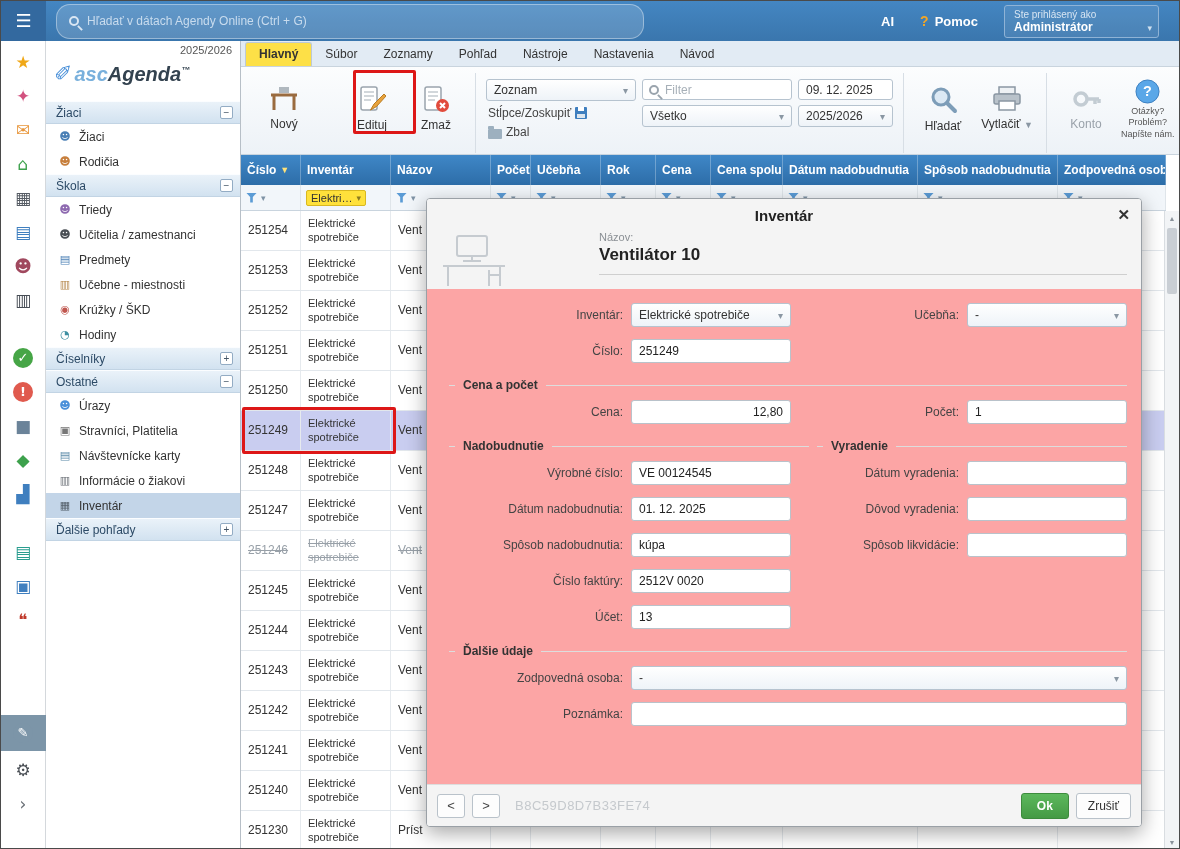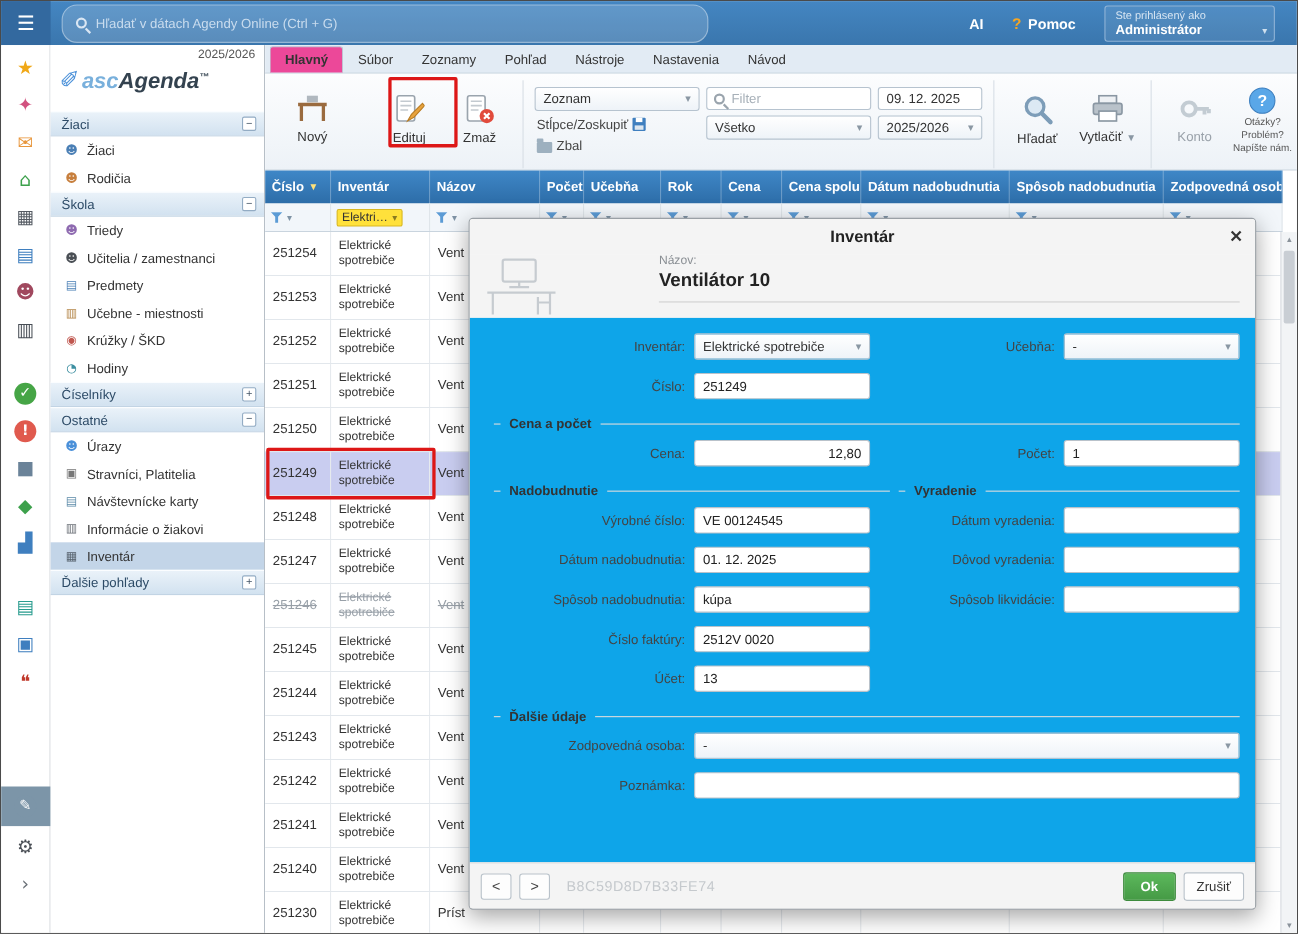--- a/index.html
+++ b/index.html
@@ -45,21 +45,21 @@
   .nav-sec{height:23px;display:flex;align-items:center;padding:0 7px 0 10px;background:linear-gradient(#eaf2f9,#d2e2f0);border-top:1px solid #fbfdff;border-bottom:1px solid #c2d4e4;font-size:12px;color:#2c4a66;cursor:pointer}
   .nav-toggle{margin-left:auto;width:13px;height:13px;border:1px solid #93acc4;background:#fff;font-size:10px;line-height:11px;text-align:center;color:#456;border-radius:2px}
   .nav-item{height:25px;display:flex;align-items:center;gap:7px;padding-left:12px;font-size:12px;color:#333;cursor:pointer}
   .nav-item.selected{background:#c3d5e8}
   .nav-ico{width:14px;text-align:center;font-size:11px;line-height:1;font-family:"DejaVu Sans",sans-serif}
 
   
   .main{flex:1;position:relative;display:flex;flex-direction:column;background:#fff;overflow:hidden}
   .tabs{height:26px;background:#e2ebf4;display:flex;align-items:flex-end;padding-left:4px;border-bottom:1px solid #c9d4de;flex:none}
   .tab{padding:4px 13px 5px;font-size:12px;color:#333;cursor:pointer}
-  .tab.active{background:#ec4899;border:1px solid #bcc9d6;border-bottom:none;border-radius:3px 3px 0 0;font-weight:bold}
+  .tab.active{background:#fde047;border:1px solid #bcc9d6;border-bottom:none;border-radius:3px 3px 0 0;font-weight:bold}
 
   
   .toolbar{height:88px;flex:none;background:linear-gradient(#fcfdfe,#edf2f7);border-bottom:1px solid #c9d4de;display:flex;align-items:flex-start;padding:4px 4px 0 14px;gap:6px}
   .tbtn{width:58px;height:66px;margin-top:4px;display:flex;flex-direction:column;align-items:center;justify-content:center;gap:5px;border-radius:3px;cursor:pointer;flex:none}
   .tbtn.sp{margin-left:24px}
   .tlbl{font-size:12px;color:#333;white-space:nowrap}
   .tlbl.gray{color:#9aa2aa}
   .parr{color:#8a97a3;font-size:9px}
   .tsep{width:1px;height:80px;background:#d7dee5;margin:2px 4px 0;flex:none}
   .tgroup{display:flex;flex-direction:column;gap:5px;padding-top:8px;flex:none}
@@ -110,21 +110,21 @@
 
   
   .modal{position:absolute;left:425px;top:197px;width:716px;height:629px;background:#fff;border:1px solid #9aa0a6;border-radius:4px;box-shadow:0 6px 20px rgba(0,0,0,.35);display:flex;flex-direction:column;z-index:100;overflow:hidden}
   .m-title{height:32px;background:#f4f4f4;display:flex;align-items:center;justify-content:center;position:relative;font-weight:bold;font-size:15px;color:#222;flex:none}
   .m-close{position:absolute;right:11px;top:7px;font-size:15px;font-weight:bold;color:#333;cursor:pointer}
   .m-name{display:flex;align-items:flex-start;background:#f4f4f4;padding:0 14px;flex:none}
   .m-ico{flex:none;margin-top:2px}
   .m-name-col{flex:1;margin-left:92px;border-bottom:1px solid #cfcfcf;padding-bottom:9px}
   .m-name-lbl{font-size:11px;color:#8a8f94}
   .m-name-val{font-size:17px;font-weight:bold;color:#222;margin-top:2px}
-  .m-body{flex:1;padding:8px 14px 0;display:flex;flex-direction:column;background:#0ea5e9}
+  .m-body{flex:1;padding:8px 14px 0;display:flex;flex-direction:column;background:#fca5a5}
   .frow{display:flex;align-items:center;margin:6px 0}
   .fhalf1{display:flex;align-items:center;width:368px;flex:none}
   .fhalf2{display:flex;align-items:center;flex:1}
   .lbl{width:190px;flex:none;text-align:right;padding-right:8px;font-size:12px;color:#444}
   .fhalf2 .lbl{width:auto;flex:1}
   .inp{height:24px;border:1px solid #b9c2ca;border-radius:3px;padding:0 7px;font-size:12px;color:#222;width:160px;font-family:inherit;outline:none}
   .inp.ra{text-align:right}
   .msel{width:160px;height:24px}
   .wide .inp,.wide .msel{flex:1;width:auto}
   .sec,.s{display:flex;align-items:center;gap:8px;font-weight:bold;font-size:12px;color:#333}

